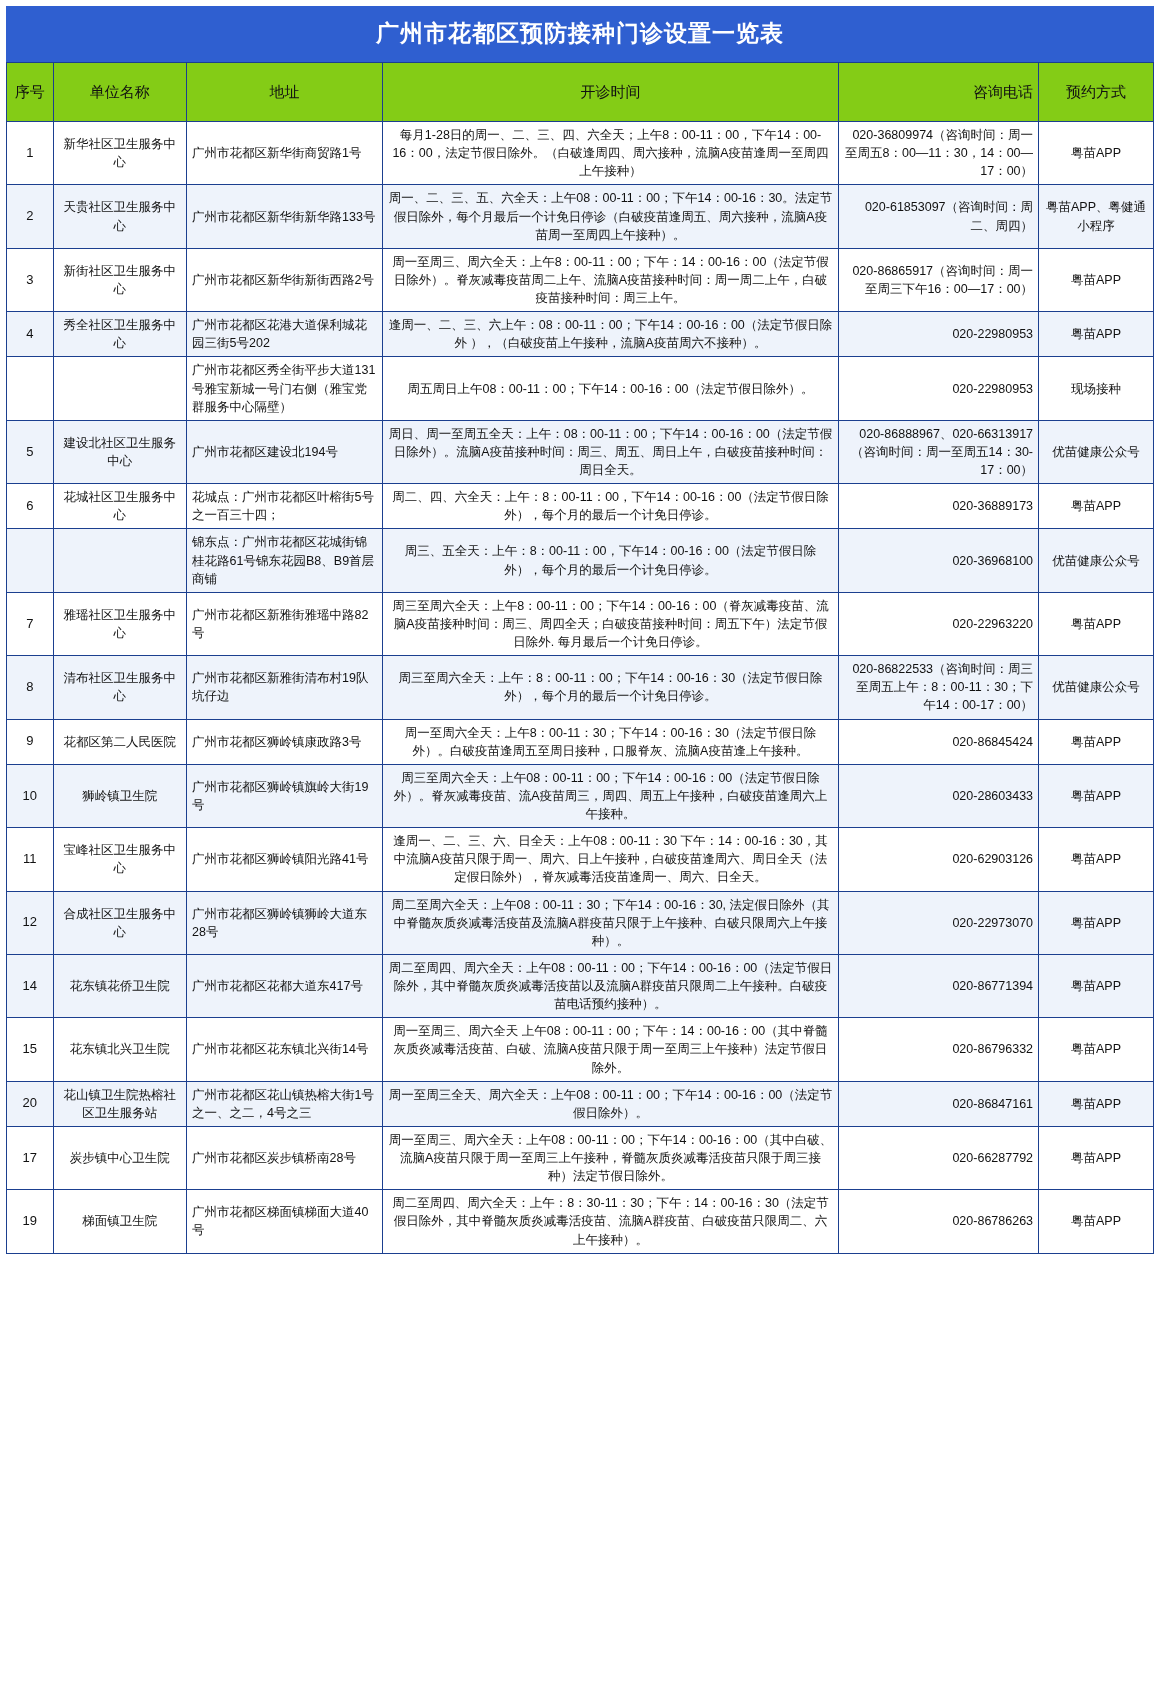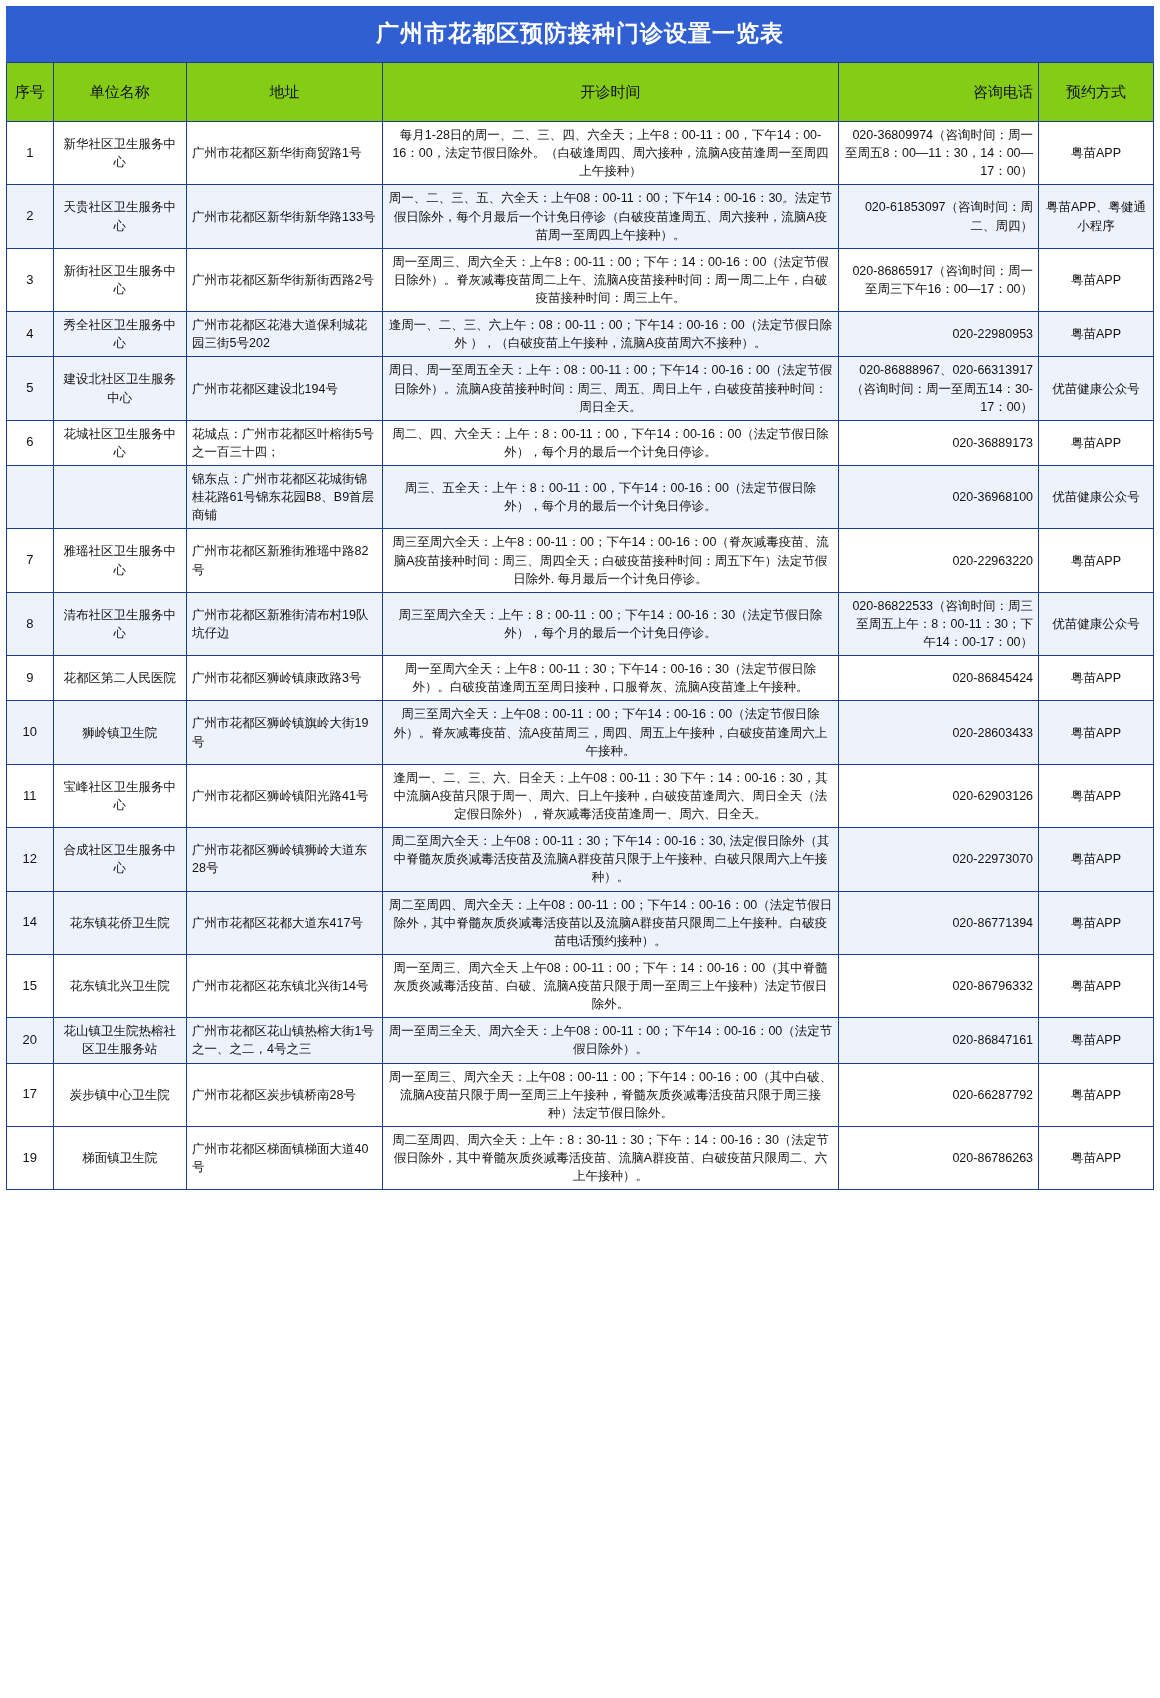--- a/index.html
+++ b/index.html
@@ -99,20 +99,28 @@
           <td class="c-book book">粤苗APP</td>
         </tr>
         <tr class="alt">
           <td class="c-no num">4</td>
           <td class="c-name name">秀全社区卫生服务中心</td>
           <td class="c-addr addr">广州市花都区花港大道保利城花园三街5号202</td>
           <td class="c-time time">逢周一、二、三、六上午：08：00-11：00；下午14：00-16：00（法定节假日除外 ），（白破疫苗上午接种，流脑A疫苗周六不接种）。</td>
           <td class="c-tel tel">020-22980953</td>
           <td class="c-book book">粤苗APP</td>
         </tr>
+        <tr class="plain">
+          <td class="c-no num"></td>
+          <td class="c-name name"></td>
+          <td class="c-addr addr">广州市花都区秀全街平步大道131号雅宝新城一号门右侧（雅宝党群服务中心隔壁）</td>
+          <td class="c-time time">周五周日上午08：00-11：00；下午14：00-16：00（法定节假日除外）。</td>
+          <td class="c-tel tel">020-22980953</td>
+          <td class="c-book book">现场接种</td>
+        </tr>
         <tr class="alt">
           <td class="c-no num">5</td>
           <td class="c-name name">建设北社区卫生服务中心</td>
           <td class="c-addr addr">广州市花都区建设北194号</td>
           <td class="c-time time">周日、周一至周五全天：上午：08：00-11：00；下午14：00-16：00（法定节假日除外）。流脑A疫苗接种时间：周三、周五、周日上午，白破疫苗接种时间：周日全天。</td>
           <td class="c-tel tel">020-86888967、020-66313917（咨询时间：周一至周五14：30-17：00）</td>
           <td class="c-book book">优苗健康公众号</td>
         </tr>
         <tr class="plain">
           <td class="c-no num">6</td>

